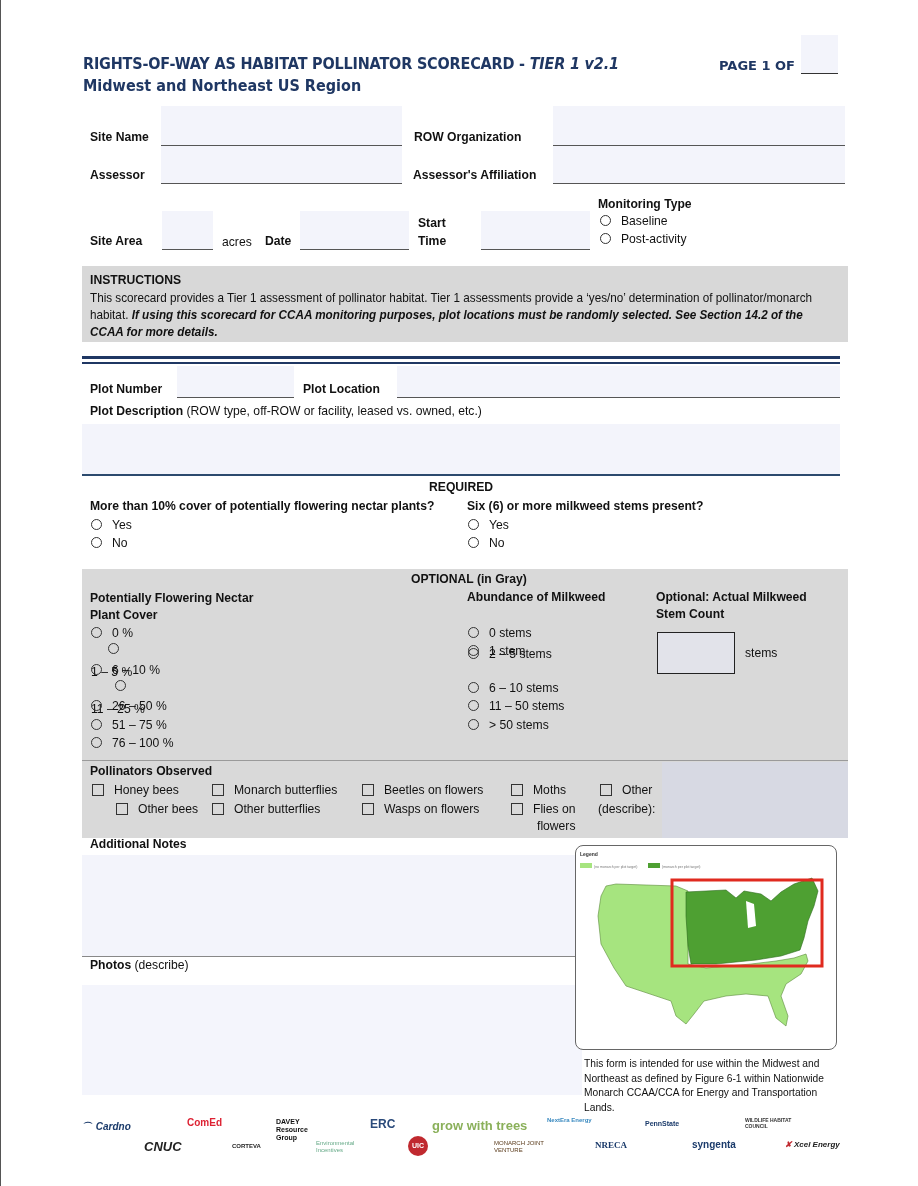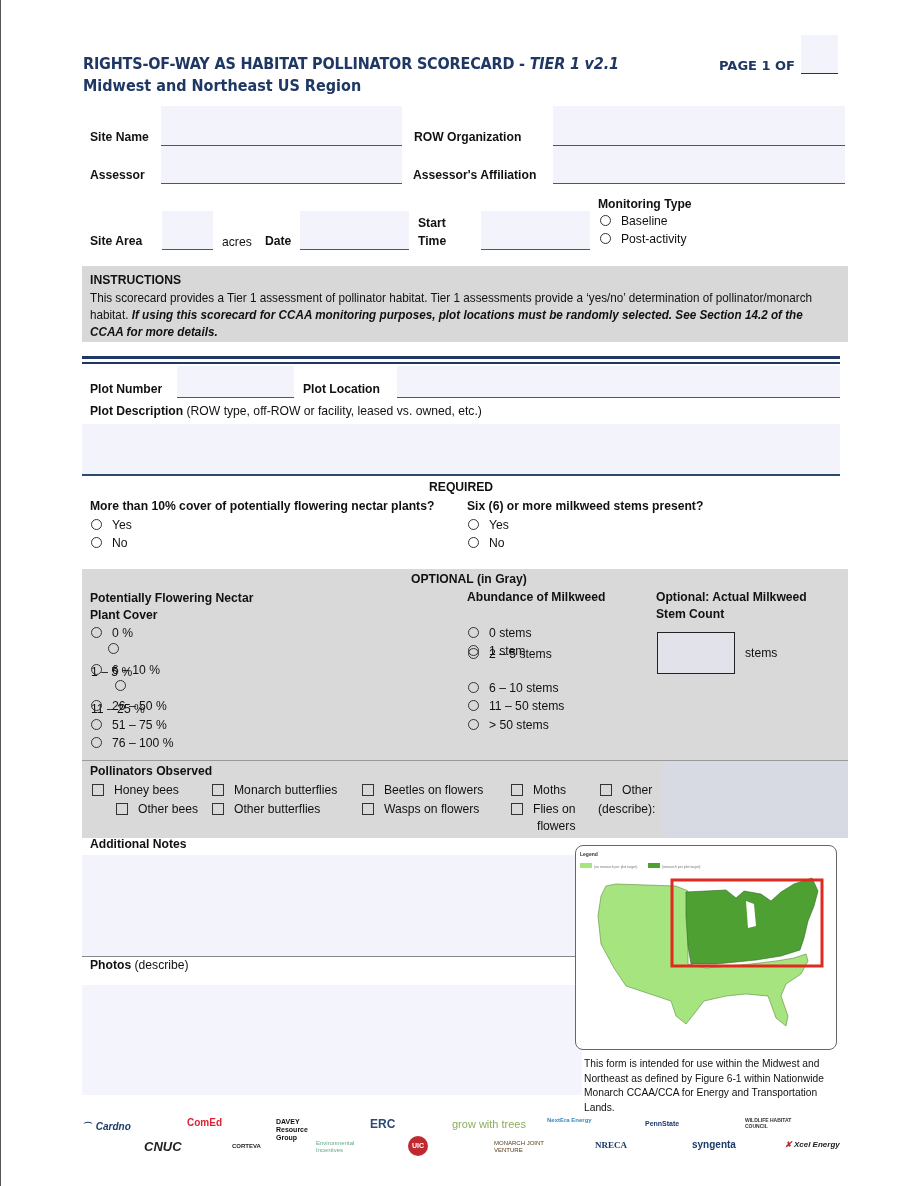--- a/index.html
+++ b/index.html
@@ -244,20 +244,20 @@
 <div class="abs map-caption">This form is intended for use within the Midwest and Northeast as defined by Figure 6-1 within Nationwide Monarch CCAA/CCA for Energy and Transportation Lands.</div>
 
 <div class="logo" style="left:83px;top:1120px;color:#1a3a6a;"><span>⌒</span> <i>Cardno</i></div>
 <div class="logo" style="left:187px;top:1117px;color:#d23;">ComEd</div>
 <div class="logo" style="left:144px;top:1139px;color:#222;font-size:13px;font-style:italic;">CNUC</div>
 <div class="logo" style="left:232px;top:1143px;color:#222;font-size:6px;">CORTEVA</div>
 <div class="logo" style="left:276px;top:1118px;color:#111;font-size:7px;width:50px;white-space:normal;line-height:8px;">DAVEY Resource Group</div>
 <div class="logo" style="left:316px;top:1140px;color:#6a8;font-size:6px;font-weight:normal;width:40px;white-space:normal;line-height:7px;">Environmental Incentives</div>
 <div class="logo" style="left:370px;top:1117px;color:#2a4a7a;font-size:12px;">ERC</div>
 <div class="logo" style="left:408px;top:1136px;width:20px;height:20px;border-radius:50%;background:#c0292f;color:#fff;font-size:7px;text-align:center;line-height:20px;">UIC</div>
-<div class="logo" style="left:452px;top:1118px;color:#8ab05a;font-size:11px;font-weight:normal;">grow with trees</div>
+<div class="logo" style="left:432px;top:1118px;color:#8ab05a;font-size:13px;font-weight:bold;">grow with trees</div>
 <div class="logo" style="left:494px;top:1140px;color:#5a3a1a;font-size:6px;font-weight:normal;width:60px;white-space:normal;line-height:7px;">MONARCH JOINT VENTURE</div>
 <div class="logo" style="left:547px;top:1117px;color:#3a8ac0;font-size:6px;width:45px;white-space:normal;line-height:7px;">NextEra Energy</div>
 <div class="logo" style="left:595px;top:1140px;color:#1a3a6a;font-size:9px;font-family:'Liberation Serif',serif;">NRECA</div>
 <div class="logo" style="left:645px;top:1120px;color:#1a3a6a;font-size:7px;">PennState</div>
 <div class="logo" style="left:692px;top:1139px;color:#1a3a6a;font-size:10px;">syngenta</div>
 <div class="logo" style="left:745px;top:1117px;color:#333;font-size:5px;width:60px;white-space:normal;line-height:6px;">WILDLIFE HABITAT COUNCIL</div>
 <div class="logo" style="left:785px;top:1140px;color:#222;font-size:8px;font-style:italic;"><span style="color:#c0292f;">✘</span> <span>Xcel Energy</span></div>
 
 </body></html>

